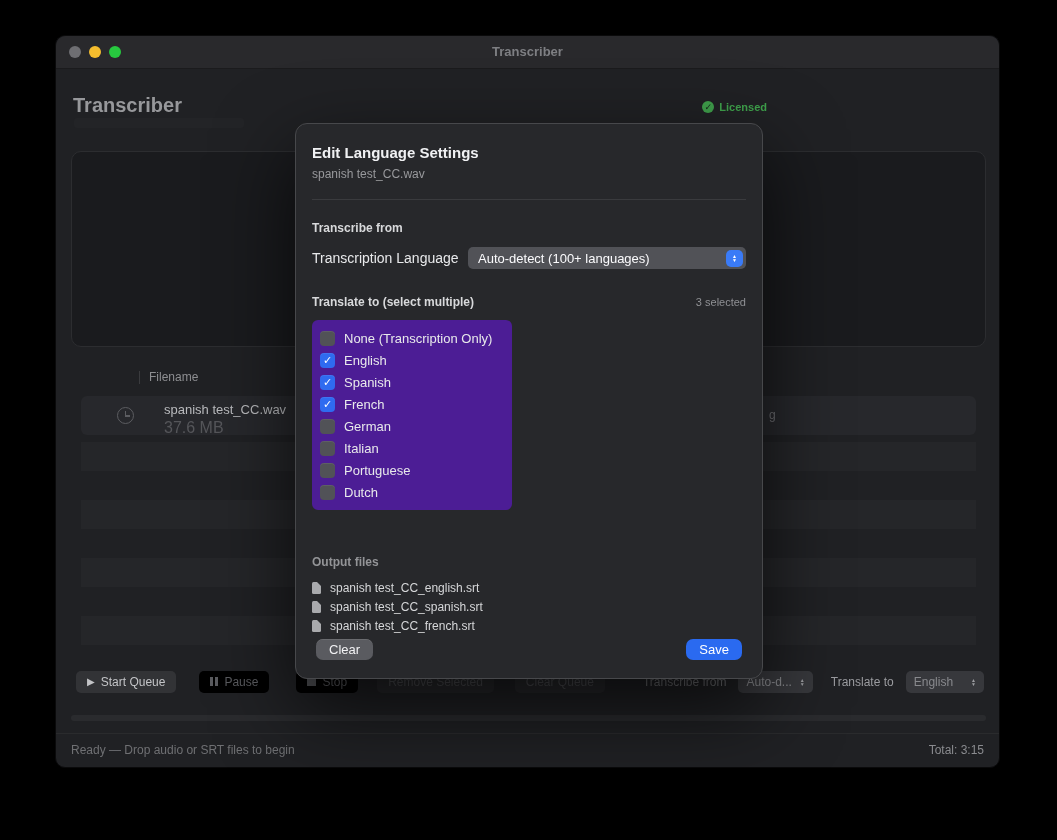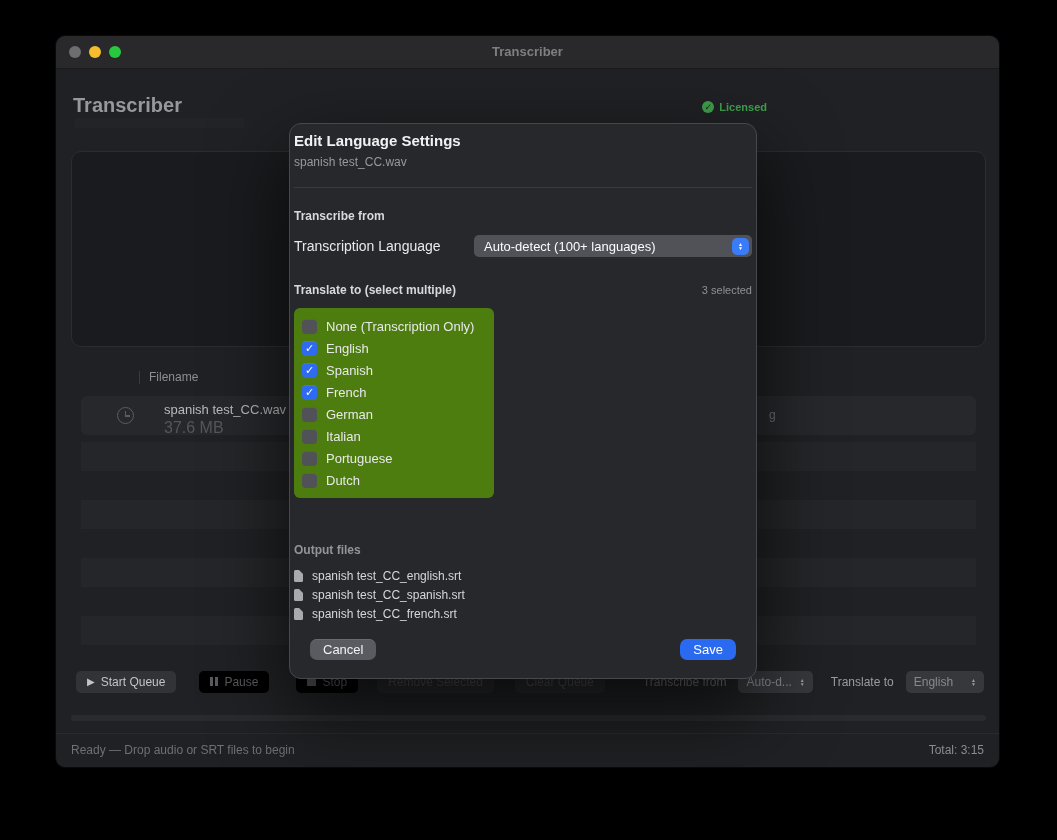--- a/index.html
+++ b/index.html
@@ -75,39 +75,39 @@
 
   
   .progress-track{ position:absolute; left:15px; top:679px; width:915px; height:6px;
     border-radius:3px; background:#2a2b2e; }
   .statusbar{ position:absolute; left:0; right:0; top:697px; height:35px;
     border-top:1px solid #2a2b2d; }
   .status-left{ position:absolute; left:15px; top:9px; font-size:12px; color:#6f7073; }
   .status-right{ position:absolute; right:15px; top:9px; font-size:12px; color:#8a8b8f; }
 
   
-  .modal{ position:absolute; left:289px; top:123px; width:468px; height:556px;
+  .modal{ position:absolute; left:295px; top:123px; width:468px; height:556px;
     background:#27282b; border:1px solid #47484b; border-radius:12px;
-    box-shadow:0 30px 80px rgba(0,0,0,.7); padding:4px; }
+    box-shadow:0 30px 80px rgba(0,0,0,.7); padding:16px; }
   .modal-title{ font-size:15px; font-weight:bold; color:#f0f1f3; margin-top:4px; }
   .modal-subtitle{ font-size:12px; color:#98999c; margin-top:6px; }
   .modal-divider{ height:1px; background:#3a3b3e; margin:18px 0 0; }
   .section-label{ font-size:12px; font-weight:bold; color:#d8d9db; }
   .sec-transcribe{ margin-top:21px; }
   .tl-row{ margin-top:12px; display:flex; align-items:center; justify-content:space-between; }
   .tl-label{ font-size:14px; color:#e8e9eb; }
   .modal-select{ width:278px; height:22px; background:#515257; border-radius:5px;
     display:flex; align-items:center; justify-content:space-between; padding:0 3px 0 10px; }
   .modal-select .val{ font-size:13px; color:#fbfbfd; }
   .stepper-blue{ width:17px; height:17px; border-radius:5px; background:#3a7bf7;
     display:flex; flex-direction:column; align-items:center; justify-content:center;
     font-size:5px; line-height:4.5px; color:#fff; }
   .translate-head{ margin-top:26px; display:flex; align-items:center; justify-content:space-between; }
   .selected-count{ font-size:11px; color:#8f9094; }
-  .lang-panel{ margin-top:11px; width:200px; background:#4d7c0f; border-radius:6px; padding:7px 8px; }
+  .lang-panel{ margin-top:11px; width:200px; background:#4c1d95; border-radius:6px; padding:7px 8px; }
   .lang-row{ display:flex; align-items:center; gap:9px; height:22px; }
   .cb{ width:15px; height:15px; border-radius:4px; background:#515257;
     box-shadow:inset 0 1px 0 rgba(255,255,255,.08); font-size:11px; line-height:15px;
     text-align:center; color:#fff; }
   .cb.checked{ background:#2f6bf0; }
   .lang-label{ font-size:13px; color:#e8e9eb; }
   .output-label{ margin-top:45px; font-size:12px; font-weight:bold; color:#939497; }
   .file-list{ margin-top:9px; }
   .file-row{ display:flex; align-items:center; gap:9px; height:19px; }
   .doc-icon{ width:9px; height:12px; background:#a9aaad; border-radius:1.5px; position:relative; }
@@ -276,16 +276,16 @@
         <span class="doc-icon"></span>
         <span class="file-name">spanish test_CC_spanish.srt</span>
       </div>
       <div class="file-row">
         <span class="doc-icon"></span>
         <span class="file-name">spanish test_CC_french.srt</span>
       </div>
     </div>
 
   <div class="modal-footer">
-    <div class="btn-cancel">Cancel</div>
+    <div class="btn-cancel">Clear</div>
     <div class="btn-save">Save</div>
   </div>
 </div>
 
 </body></html>

